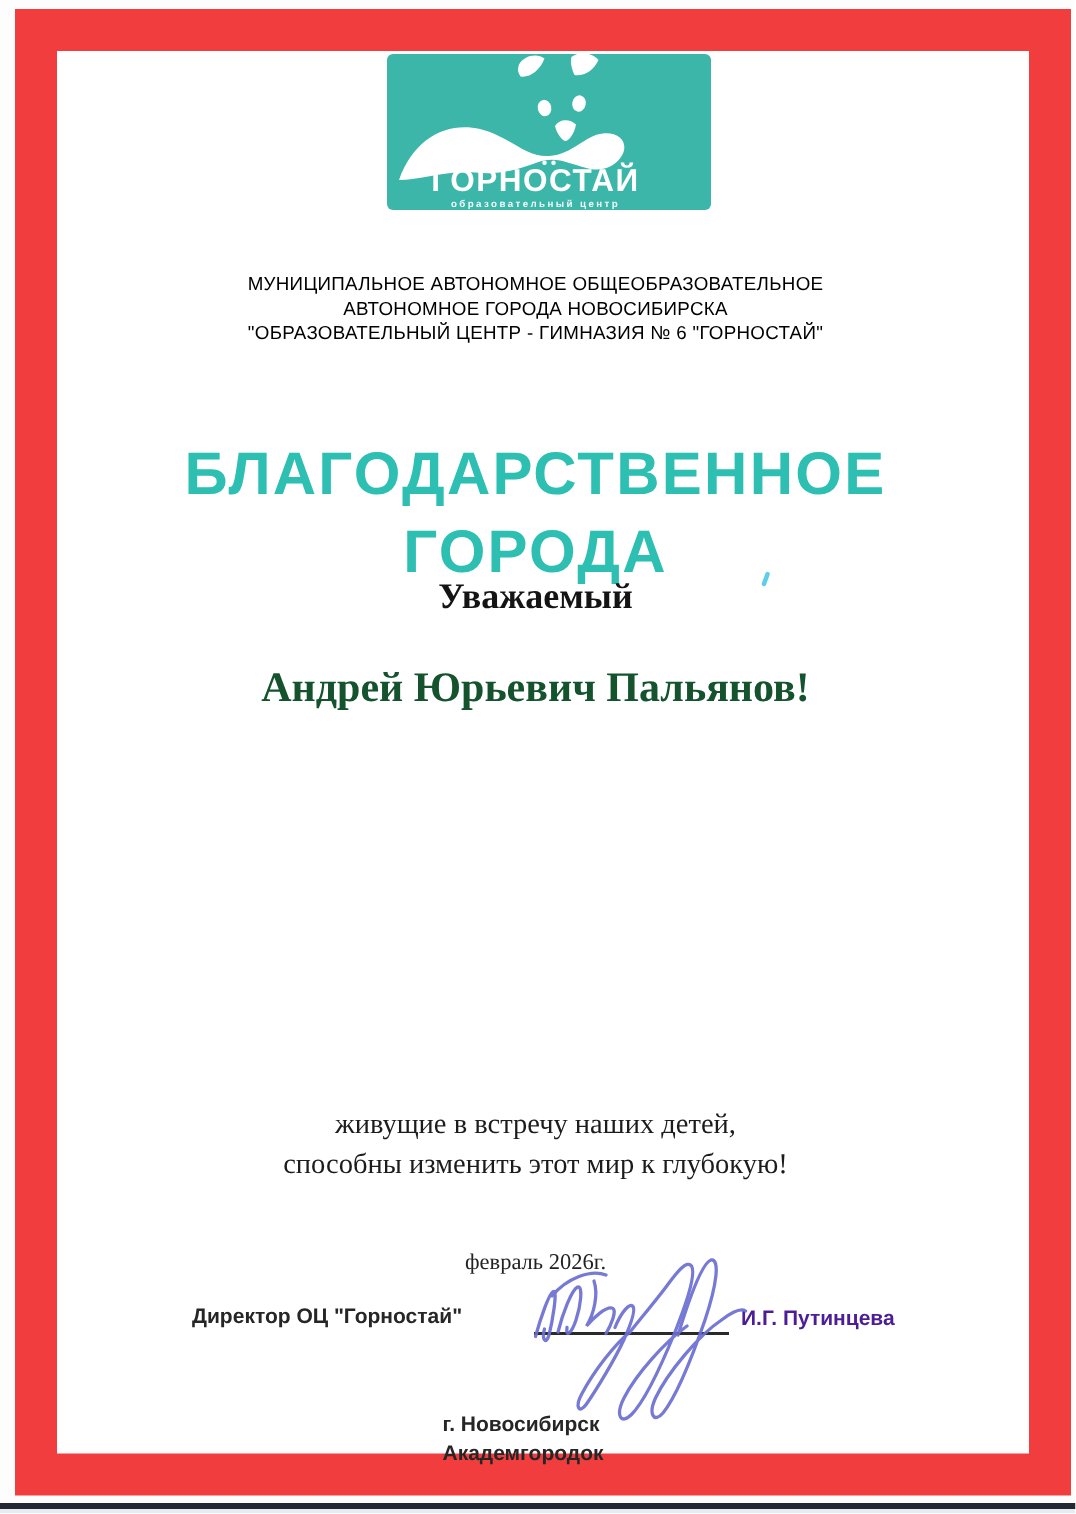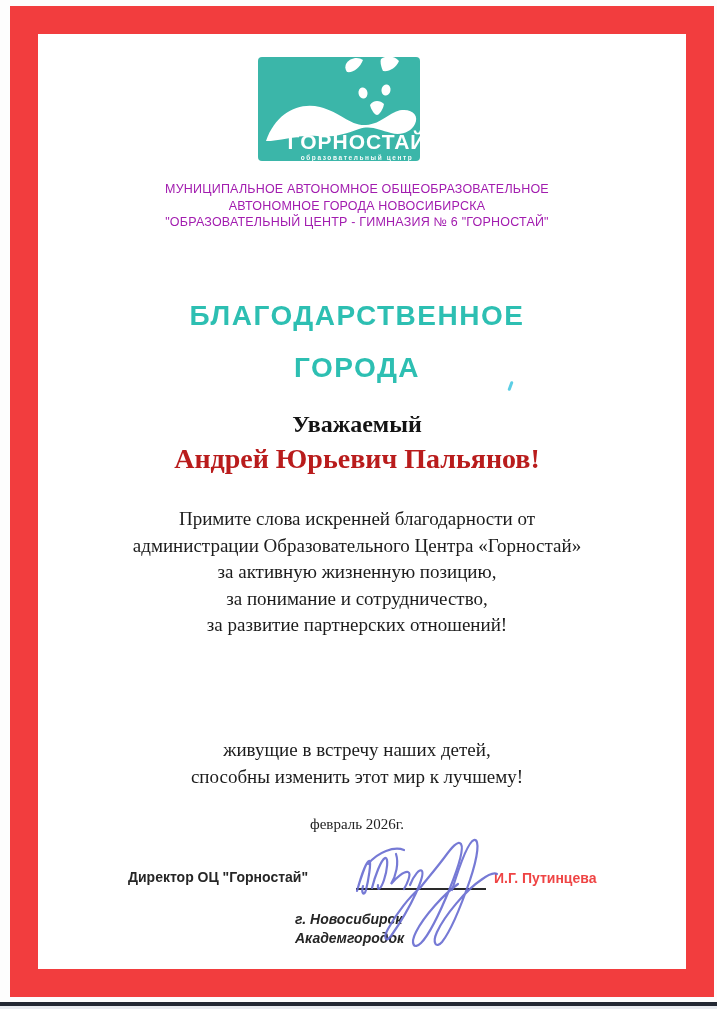--- a/index.html
+++ b/index.html
@@ -29,22 +29,22 @@
   }
   .scan-line-light{
     position:absolute;left:0;top:1006px;width:717px;height:3px;
     background:#e8ebf0;
   }
   .abs{position:absolute;}
   .centered{left:40px;width:634px;text-align:center;}
 
   
   .logo{
-    position:absolute;left:258px;top:36px;width:162px;height:104px;
-    background:#3bb6a9;border-radius:4px;margin-top:21px;
+    position:absolute;left:258px;top:36px;width:216px;height:104px;
+    background:#3bb6a9;border-radius:4px;
   }
   .logo svg{position:absolute;left:0;top:0;}
   .logo-brand{
     position:absolute;left:0;top:74px;width:198px;
     text-align:center;color:#ffffff;
     font-size:21px;font-weight:bold;letter-spacing:1px;
     line-height:22px;
   }
   .logo-brand-dots{
     position:absolute;left:50%;top:71px;transform:translateX(-50%);
@@ -56,66 +56,65 @@
   .logo-caption{
     position:absolute;left:0;top:97px;width:198px;
     text-align:center;color:#ffffff;
     font-size:6.5px;font-weight:bold;letter-spacing:1.6px;
     line-height:7px;opacity:0.95;
   }
 
   .org-header{
     top:181px;
     font-size:12.5px;line-height:16.5px;
-    color:#a21caf;letter-spacing:0.2px;
+    color:#000000;letter-spacing:0.2px;
   }
   .main-title{
     top:290px;
     color:#2dbfb2;
-    font-size:28px;line-height:52px;font-weight:bold;
+    font-size:40px;line-height:52px;font-weight:bold;
     letter-spacing:1.5px;
   }
   .greeting{
-    top:411px;
+    top:385px;
     font-family:"Liberation Serif", serif;
     font-size:24px;font-weight:bold;color:#141414;
   }
   .recipient{
     top:443px;
     font-family:"Liberation Serif", serif;
-    font-size:28px;font-weight:bold;color:#b91c1c;
+    font-size:28px;font-weight:bold;color:#14532d;
   }
   .body-par{
     font-family:"Liberation Serif", serif;
     font-size:19px;line-height:26.5px;color:#1c1c1c;
   }
   .p1{top:506px;}
   .p2{top:651px;}
   .p3{top:737px;}
   .date-line{
-    top:816px;
+    top:834px;
     font-family:"Liberation Serif", serif;
     font-size:15px;color:#222222;
   }
   .sig-label-left{
     left:128px;top:869px;
     font-size:14px;font-weight:bold;color:#262626;
   }
   .sig-underline{
     left:356px;top:888px;width:130px;height:2px;background:#2a2a2a;
   }
   .sig-name-right{
     left:494px;top:870px;
-    font-size:14px;font-weight:bold;color:#ef4444;
+    font-size:14px;font-weight:bold;color:#4c1d95;
   }
   .city-block{
-    left:295px;top:910px;
+    left:295px;top:940px;
     font-size:14px;line-height:19px;font-weight:bold;color:#262626;
     text-align:left;
-    font-style:italic;
   }
   .signature-svg{left:340px;top:828px;}
   .teal-speck{
     left:509px;top:381px;width:3px;height:10px;
     background:#3fc6e0;transform:rotate(20deg);border-radius:2px;opacity:.85;
   }
 </style>
 </head>
 <body>
 
@@ -163,32 +162,25 @@
   <div class="abs centered main-title">
     <div>БЛАГОДАРСТВЕННОЕ</div>
     <div>ГОРОДА</div>
   </div>
 
   <div class="abs teal-speck"></div>
 
   <div class="abs centered greeting">Уважаемый</div>
   <div class="abs centered recipient">Андрей Юрьевич Пальянов!</div>
 
-  <div class="abs centered body-par p1">
-    <div>Примите слова искренней благодарности от</div>
-    <div>администрации Образовательного Центра «Горностай»</div>
-    <div>за активную жизненную позицию,</div>
-    <div>за понимание и сотрудничество,</div>
-    <div>за развитие партнерских отношений!</div>
-  </div>
 
 
   <div class="abs centered body-par p3">
     <div>живущие в встречу наших детей,</div>
-    <div>способны изменить этот мир к лучшему!</div>
+    <div>способны изменить этот мир к глубокую!</div>
   </div>
 
   <div class="abs centered date-line">февраль 2026г.</div>
 
   <div class="abs sig-label-left">Директор ОЦ "Горностай"</div>
   <div class="abs sig-underline"></div>
   <div class="abs sig-name-right">И.Г. Путинцева</div>
 
   <div class="abs city-block">
     <div>г. Новосибирск</div>

